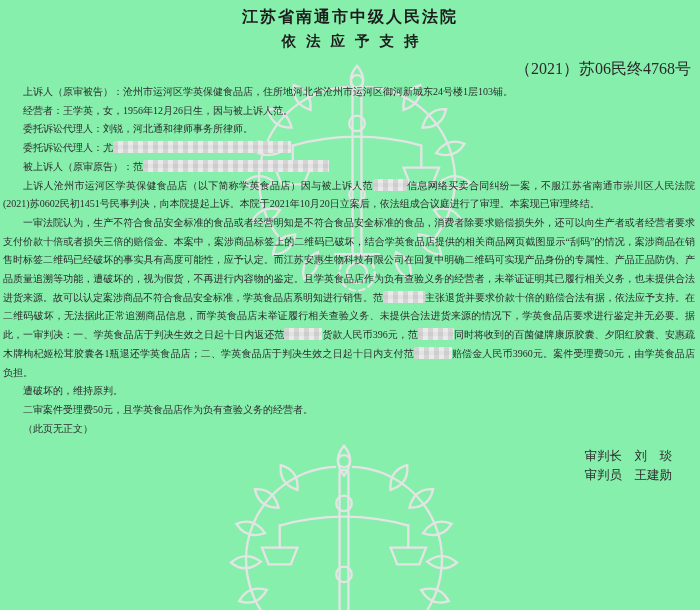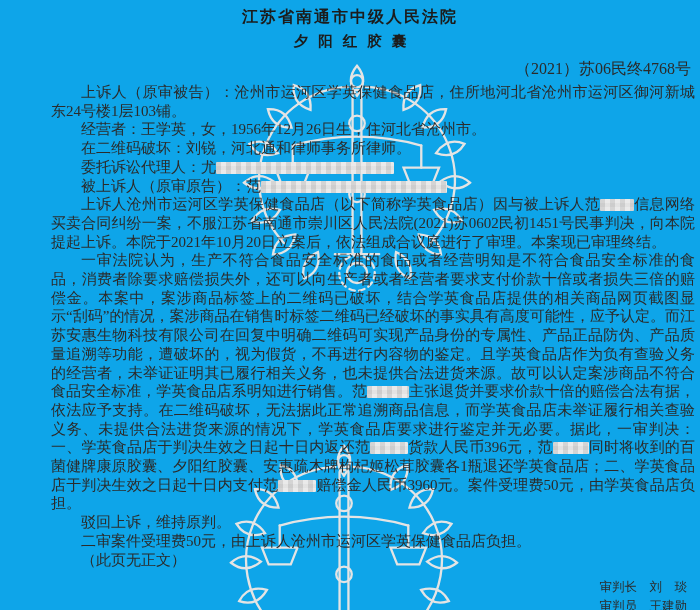--- a/index.html
+++ b/index.html
@@ -1,20 +1,20 @@
 <!DOCTYPE html>
 <html><head>
 <meta charset="utf-8">
 <style>
   html,body { margin:0; padding:0; background:#ffffff; }
   .page {
     position:relative;
     width:700px; height:610px;
     overflow:hidden;
-    background:#0ea5e9;
+    background:#86efac;
     font-family:"Liberation Serif","DejaVu Serif",serif;
     color:#2b2b2b;
   }
   
   .wm { position:absolute; z-index:0; pointer-events:none; }
   .wm-top { left:235px; top:48px; }
   .wm-bot { left:222px; top:428px; }
   
   .content { position:relative; z-index:1; }
   .court {
@@ -37,37 +37,36 @@
     color:#1c1c1c;
   }
   .caseno {
     text-align:right;
     font-size:16px;
     padding:8px 9px 3px 0;
   }
   .bodytext {
     padding:0 5px 0 3px;
     text-align:justify;
-    font-size:15px;
+    font-size:10px;
     line-height:18.7px;
-    margin-left:48px;
   }
   .bodytext p { margin:0; text-indent:2em; }
   .redact {
     display:inline-block;
     height:12px;
     vertical-align:-2px;
     border-radius:1px;
     background:
       repeating-linear-gradient(90deg, rgba(190,190,190,.55) 0 5px, rgba(230,230,230,.55) 5px 10px),
       repeating-linear-gradient(0deg, #efefef 0 4px, #dedede 4px 8px);
   }
   .sig {
     text-align:right;
-    padding-right:13px;
+    padding-right:28px;
     font-size:12.5px;
     line-height:18.6px;
     margin-top:9px;
   }
   .sig div { white-space:pre; }
 </style>
 </head>
 <body>
 
 <div class="page">
@@ -109,33 +108,33 @@
 
   <svg class="wm wm-top" width="244" height="266" viewBox="0 0 220 240">
     <use href="#emblem"></use>
   </svg>
   <svg class="wm wm-bot" width="244" height="266" viewBox="0 0 220 240">
     <use href="#emblem"></use>
   </svg>
 
   <div class="content">
     <div class="court">江苏省南通市中级人民法院</div>
-    <div class="doctype">夕阳红胶囊</div>
+    <div class="doctype">依法应予支持</div>
     <div class="caseno">（2021）苏06民终4768号</div>
 
     <main class="bodytext" id="paragraphs">
         <p><span>上诉人（原审被告）：沧州市运河区学英保健食品店，住所地河北省沧州市运河区御河新城东24号楼1层103铺。</span></p>
-        <p><span>经营者：王学英，女，1956年12月26日生，住河北省沧州市。</span></p>
-        <p><span>在二维码破坏：刘锐，河北通和律师事务所律师。</span></p>
+        <p><span>经营者：王学英，女，1956年12月26日生，因与被上诉人范。</span></p>
+        <p><span>委托诉讼代理人：刘锐，河北通和律师事务所律师。</span></p>
         <p><span>委托诉讼代理人：尤</span><span class="redact" style="width: 178px;"></span></p>
         <p><span>被上诉人（原审原告）：范</span><span class="redact" style="width: 186px;"></span></p>
         <p><span>上诉人沧州市运河区学英保健食品店（以下简称学英食品店）因与被上诉人范</span><span class="redact" style="width: 34px;"></span><span>信息网络买卖合同纠纷一案，不服江苏省南通市崇川区人民法院(2021)苏0602民初1451号民事判决，向本院提起上诉。本院于2021年10月20日立案后，依法组成合议庭进行了审理。本案现已审理终结。</span></p>
         <p><span>一审法院认为，生产不符合食品安全标准的食品或者经营明知是不符合食品安全标准的食品，消费者除要求赔偿损失外，还可以向生产者或者经营者要求支付价款十倍或者损失三倍的赔偿金。本案中，案涉商品标签上的二维码已破坏，结合学英食品店提供的相关商品网页截图显示“刮码”的情况，案涉商品在销售时标签二维码已经破坏的事实具有高度可能性，应予认定。而江苏安惠生物科技有限公司在回复中明确二维码可实现产品身份的专属性、产品正品防伪、产品质量追溯等功能，遭破坏的，视为假货，不再进行内容物的鉴定。且学英食品店作为负有查验义务的经营者，未举证证明其已履行相关义务，也未提供合法进货来源。故可以认定案涉商品不符合食品安全标准，学英食品店系明知进行销售。范</span><span class="redact" style="width: 42px;"></span><span>主张退货并要求价款十倍的赔偿合法有据，依法应予支持。在二维码破坏，无法据此正常追溯商品信息，而学英食品店未举证履行相关查验义务、未提供合法进货来源的情况下，学英食品店要求进行鉴定并无必要。据此，一审判决：一、学英食品店于判决生效之日起十日内返还范</span><span class="redact" style="width: 38px;"></span><span>货款人民币396元，范</span><span class="redact" style="width: 36px;"></span><span>同时将收到的百菌健牌康原胶囊、夕阳红胶囊、安惠疏木牌枸杞姬松茸胶囊各1瓶退还学英食品店；二、学英食品店于判决生效之日起十日内支付范</span><span class="redact" style="width: 38px;"></span><span>赔偿金人民币3960元。案件受理费50元，由学英食品店负担。</span></p>
-        <p><span>驳回上诉，维持原判。</span></p>
-        <p><span>二审案件受理费50元，由上诉人沧州市运河区学英保健食品店负担。</span></p>
+        <p><span>遭破坏的，维持原判。</span></p>
+        <p><span>二审案件受理费50元，且学英食品店作为负有查验义务的经营者。</span></p>
         <p><span>（此页无正文）</span></p>
       </main>
 
     <div class="sig" id="signatures">
         <div>审判长　刘　琰</div>
         <div>审判员　王建勋</div>
       </div>
   </div>
 </div>
 

